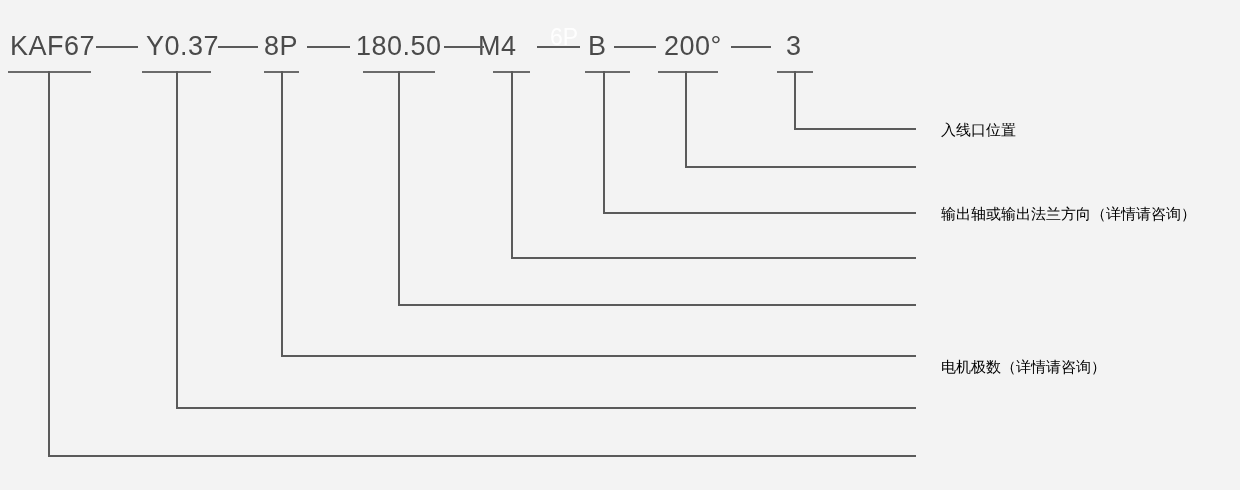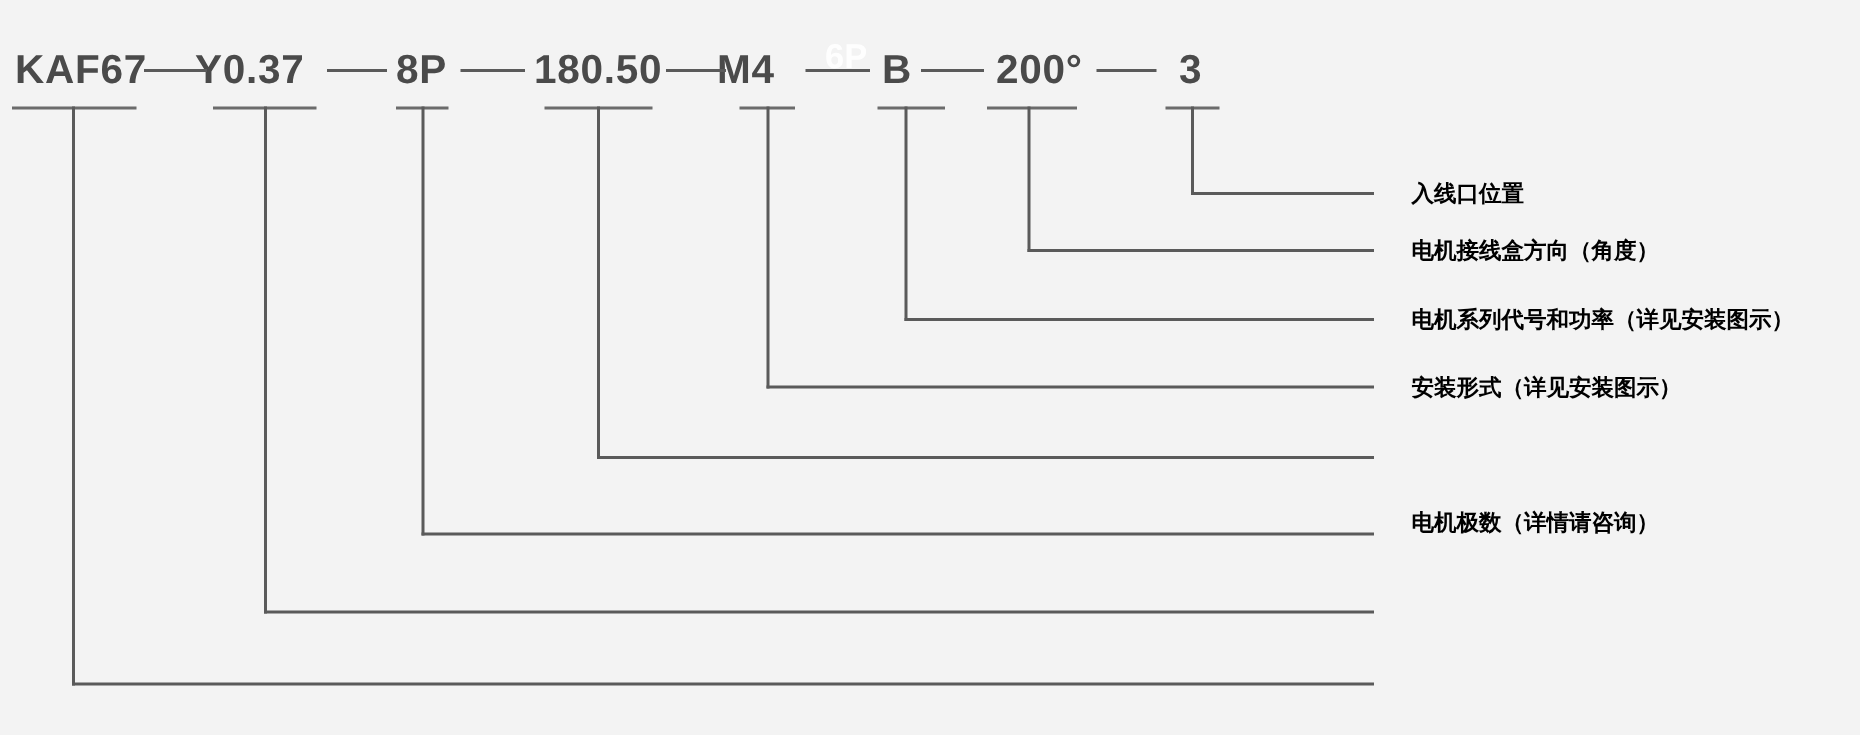--- a/index.html
+++ b/index.html
@@ -3,21 +3,20 @@
 <meta charset="utf-8">
 <style>
   html,body { margin:0; padding:0; }
   .canvas {
     position: relative;
     width: 1240px;
     height: 490px;
     background: #f3f3f3;
     font-family: "Liberation Sans", "DejaVu Sans", sans-serif;
     overflow: hidden;
-    font-weight: bold;
   }
   .code {
     position: absolute;
     top: 32px;
     font-size: 27px;
     line-height: 28px;
     color: #4a4a4a;
     white-space: nowrap;
     letter-spacing: 0.5px;
   }
@@ -60,21 +59,21 @@
     white-space: nowrap;
     text-align: center;
   }
 </style>
 </head>
 <body>
 
 <div class="canvas">
 
   <span class="code" style="left:10px">KAF67</span>
-  <span class="code" style="left:130px">Y0.37</span>
+  <span class="code" style="left:146px">Y0.37</span>
   <span class="code" style="left:264px">8P</span>
   <span class="code" style="left:356px">180.50</span>
   <span class="code" style="left:478px">M4</span>
   <span class="code" style="left:588px">B</span>
   <span class="code" style="left:664px">200°</span>
   <span class="code" style="left:786px">3</span>
 
   <span class="watermark">6P</span>
 
   <div class="dash" style="left:96px;  width:42px"></div>
@@ -106,18 +105,16 @@
   <div class="hline" style="left:794px; top:128px; width:122px"></div>
   <div class="hline" style="left:685px; top:166px; width:231px"></div>
   <div class="hline" style="left:603px; top:212px; width:313px"></div>
   <div class="hline" style="left:511px; top:257px; width:405px"></div>
   <div class="hline" style="left:398px; top:304px; width:518px"></div>
   <div class="hline" style="left:281px; top:355px; width:635px"></div>
   <div class="hline" style="left:176px; top:407px; width:740px"></div>
   <div class="hline" style="left:48px;  top:455px; width:868px"></div>
 
   <span class="label" style="top:120px">入线口位置</span>
-  <span class="label" style="top:158px">电机接线盒方向（角度）</span>
-  <span class="label" style="top:204px">电机系列代号和功率（详见安装图示）</span>
-  <span class="label" style="top:249px">安装形式（详见安装图示）</span>
-  <span class="label" style="top:339px">电机极数（详情请咨询）</span>
+  <span class="label" style="top:204px">输出轴或输出法兰方向（详情请咨询）</span>
+  <span class="label" style="top:357px">电机极数（详情请咨询）</span>
 
 </div>
 
 </body></html>

